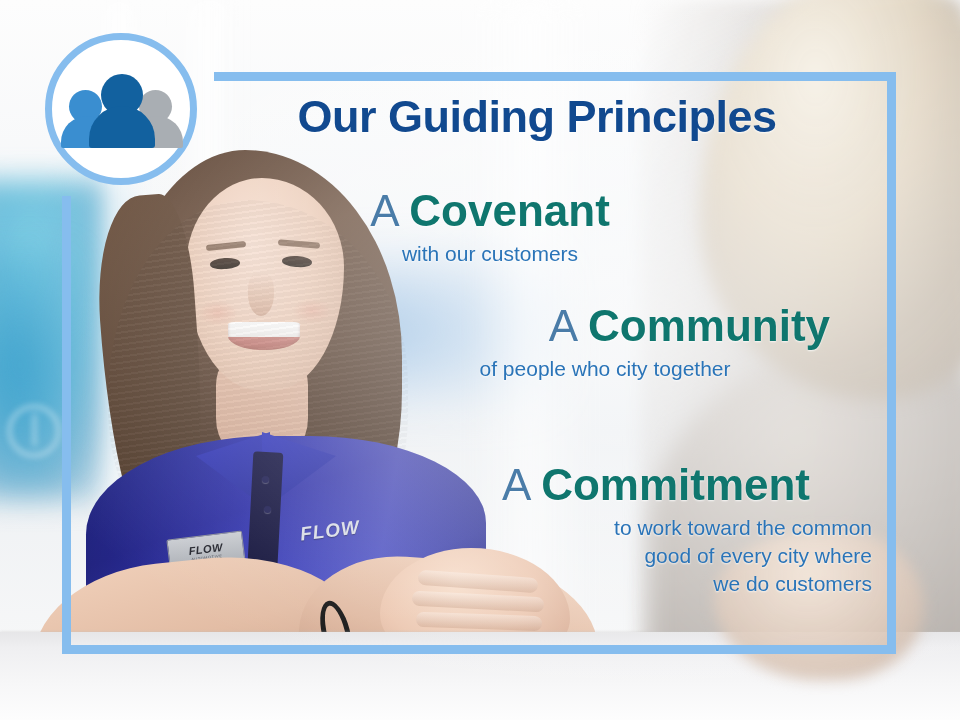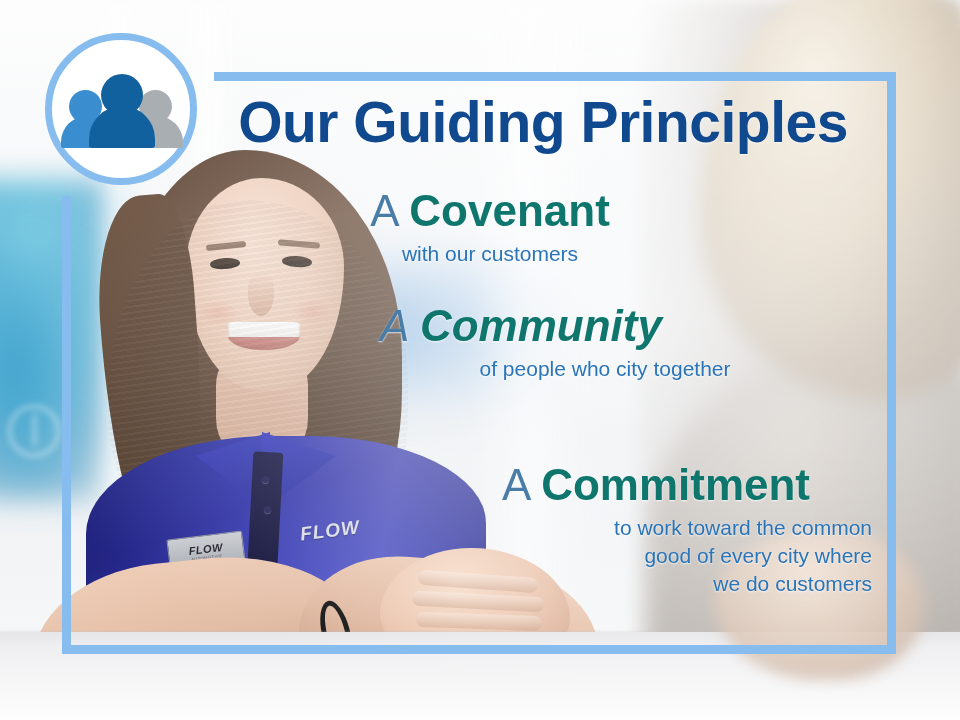--- a/index.html
+++ b/index.html
@@ -331,24 +331,24 @@
                    border-radius: 26px 26px 2px 2px; }
   .pi-right-head { left:74px; top:18px; width:33px; height:33px; background:#a9aeb3; }
   .pi-right-body { left:66px; top:44px; width:52px; height:32px; background:#a9aeb3;
                    border-radius: 26px 26px 2px 2px; }
   .pi-mid-head   { left:36px; top:2px;  width:42px; height:42px; background:#12619f; }
   .pi-mid-body   { left:24px; top:34px; width:66px; height:42px; background:#12619f;
                    border-radius: 33px 33px 3px 3px; }
 
   
   .title {
-    position:absolute; left:202px; top:94px;
+    position:absolute; left:196px; top:94px;
     width:682px;
     text-align:center;
-    font-size:57px;
+    font-size:45px;
     font-weight:bold;
     color:#11498f;
     letter-spacing:-0.5px;
     line-height:1;
     text-shadow: 0 1px 2px rgba(255,255,255,.85);
   }
 
   .principle { position:absolute; text-align:right; }
   .p-head {
     font-size:44px;
@@ -368,21 +368,21 @@
     text-shadow: 0 1px 2px rgba(255,255,255,.8);
   }
   .p-sub b { font-weight:normal; }
   .p-sub span { font-weight:normal; }
 
   #principle-1 { left:300px; top:188px; width:380px; }
   #principle-1 .p-head { text-align:center; }
   #principle-1 .p-sub  { text-align:center; }
 
   #principle-2 { left:380px; top:303px; width:450px; }
-  #principle-2 .p-head { text-align:left;font-style:italic; }
+  #principle-2 .p-head { text-align:right; }
   #principle-2 .p-sub  { text-align:center; }
 
   #principle-3 { left:440px; top:462px; width:432px; }
   #principle-3 .p-head { text-align:center; }
   #principle-3 .p-sub  { text-align:right; }
 </style>
 </head>
 <body>
 
 <div id="stage">

